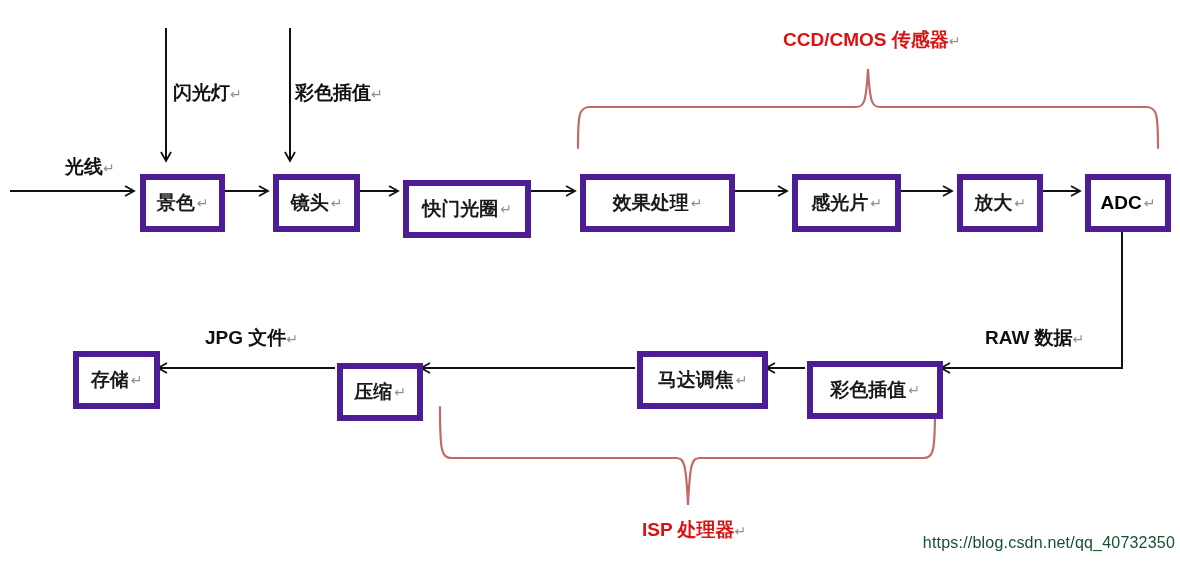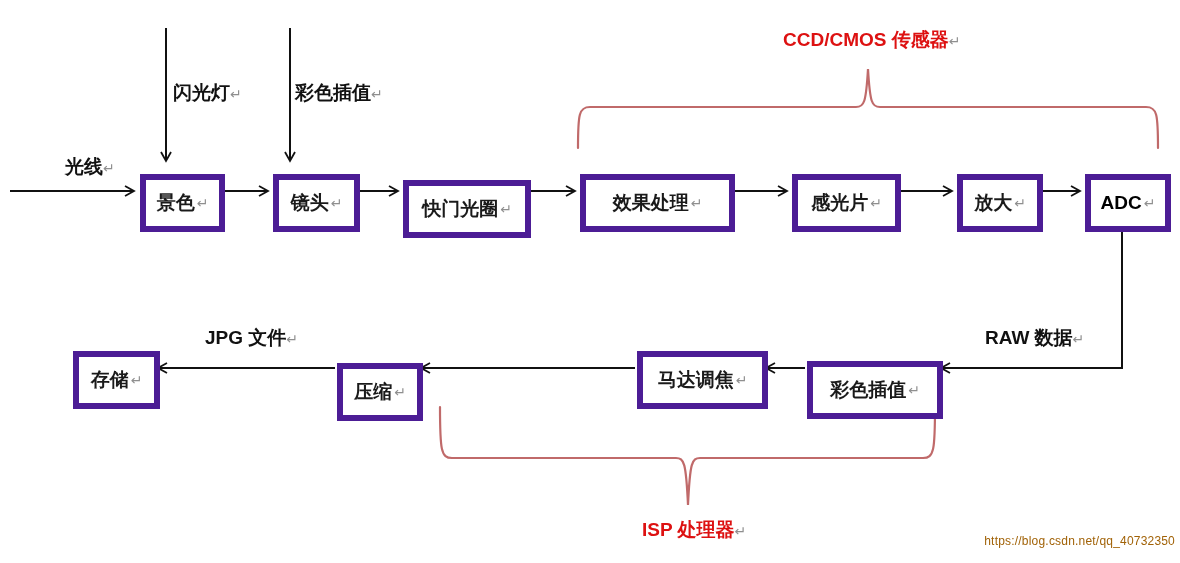--- a/index.html
+++ b/index.html
@@ -31,22 +31,22 @@
   .lbl{
     position:absolute;
     font-size:19px;font-weight:bold;color:#111;
     white-space:nowrap;line-height:22px;text-align:right;
   }
   .lbl-red{color:#dd1111;}
   .watermark{
     position:absolute;
     left:905px;top:534px;width:270px;
     text-align:right;
-    font-size:12px;font-weight:normal;
-    color:#a16207;
+    font-size:16px;font-weight:normal;
+    color:#14532d;
     letter-spacing:0.2px;
   }
 </style>
 </head>
 <body>
 
 <div class="stage">
 
   <svg class="wires" viewBox="0 0 1180 563" xmlns="http://www.w3.org/2000/svg">
     <defs>

